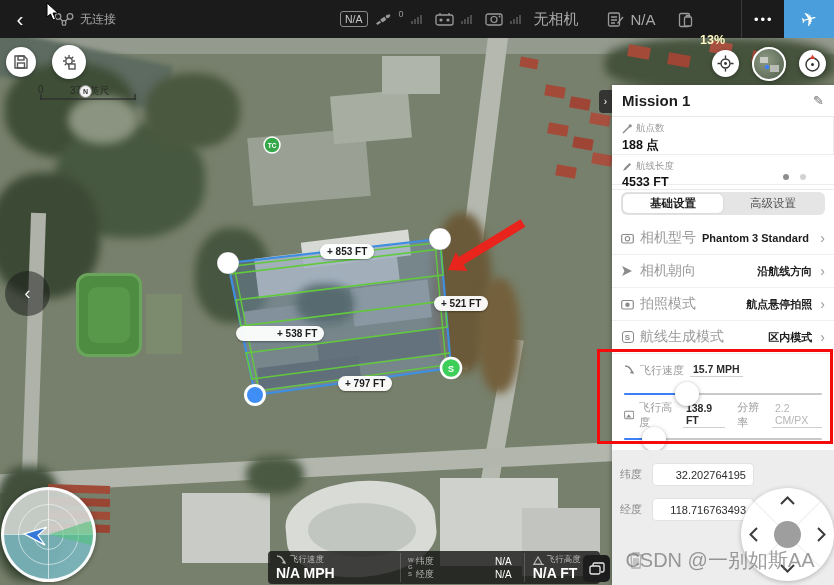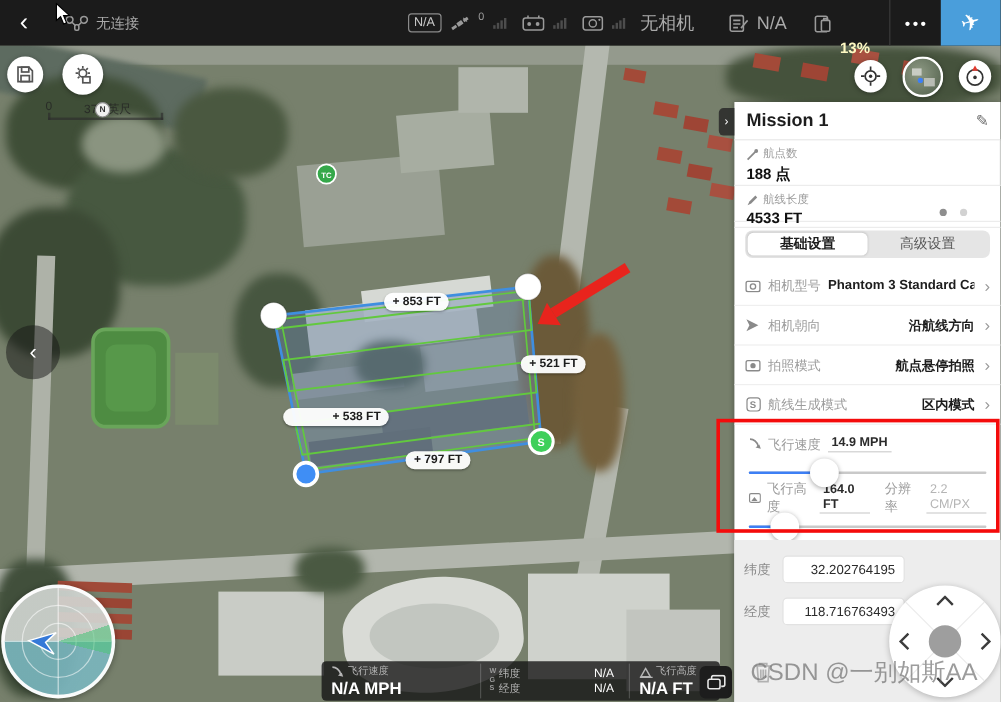--- a/index.html
+++ b/index.html
@@ -77,21 +77,21 @@
   .stat .sl{display:flex;align-items:center;gap:4px;color:#9b9b9b;font-size:9.5px;}
   .stat .sv{color:#111;font-size:12.5px;font-weight:bold;margin-top:2px;}
   .dots{position:absolute;right:28px;bottom:4px;display:flex;gap:11px;}
   .dots i{width:6px;height:6px;border-radius:50%;background:#8e8e8e;display:block;}
   .dots i+i{background:#d2d2d2;}
   .tabs{margin:7px 9px;height:23px;background:#e5e5e5;border-radius:6px;display:flex;padding:2px;}
   .tab{flex:1;display:flex;align-items:center;justify-content:center;font-size:11.5px;color:#555;border-radius:5px;}
   .tab.active{background:#fff;color:#1d1d1d;font-weight:bold;box-shadow:0 0 2px rgba(0,0,0,0.15);}
   .setrow{height:33px;display:flex;align-items:center;padding:0 9px;border-bottom:1px solid #efefef;gap:6px;}
   .setrow .ic{width:13px;display:flex;color:#8a8a8a;}
-  .setrow .sl{color:#9b9b9b;font-size:11px;white-space:nowrap;text-align:center;}
+  .setrow .sl{color:#9b9b9b;font-size:14px;white-space:nowrap;text-align:center;}
   .setrow .sv{flex:1;text-align:right;color:#1d1d1d;font-size:11px;font-weight:bold;white-space:nowrap;overflow:hidden;}
   .setrow .ch{color:#9a9a9a;font-size:14px;margin-left:2px;}
   .sliders{height:96px;padding:6px 12px 0 12px;}
   .srow{height:45px;}
   .srow .top{display:flex;align-items:center;gap:6px;height:20px;}
   .srow .lbl{color:#9b9b9b;font-size:11px;display:flex;align-items:center;gap:5px;}
   .srow .val{color:#2b2b2b;font-size:10.5px;font-weight:bold;border-bottom:1px solid #cfcfcf;padding:0 3px 1px 3px;}
   .srow .val.dim{color:#b5b5b5;font-weight:normal;}
   .track{position:relative;height:24px;margin-top:2px;}
   .track .rail{position:absolute;left:0;right:0;top:11px;height:2px;background:#c9c9c9;border-radius:1px;}
@@ -203,21 +203,21 @@
       <text x="272" y="110" text-anchor="middle" font-size="6.5" font-weight="bold" fill="#ffffff">TC</text>
 
       <g>
         <line x1="523" y1="185" x2="461" y2="223" stroke="#e8241d" stroke-width="9"></line>
         <polygon points="448,232 455.8,214.2 467.4,233" fill="#e8241d"></polygon>
       </g>
     </svg>
 
     <div class="pill-label" style="left:320px;top:206px;">+ 853 FT</div>
     <div class="pill-label" style="left:434px;top:258px;">+ 521 FT</div>
-    <div class="pill-label" style="left:236px;top:302px;padding-left:41px;">+ 538 FT</div>
+    <div class="pill-label" style="left:236px;top:288px;padding-left:41px;">+ 538 FT</div>
     <div class="pill-label" style="left:338px;top:338px;">+ 797 FT</div>
 
 
     <div class="mapbtn" style="left:6px;top:9px;width:30px;height:30px;">
       <svg width="16" height="16" viewBox="0 0 16 16">
           <g fill="none" stroke="#555" stroke-width="1.4">
             <path d="M2 2 h9 l3 3 v9 h-12 z"></path>
             <rect x="5" y="2" width="6" height="4"></rect>
             <rect x="4.5" y="9" width="7" height="5"></rect>
           </g>
@@ -496,38 +496,38 @@
     <div class="sliders">
       <div class="srow">
         <div class="top">
           <span class="lbl">
               <svg width="11" height="10" viewBox="0 0 11 10">
                 <path d="M1 1 q5 0 7 6" fill="none" stroke="#8a8a8a" stroke-width="1.4"></path>
                 <polygon points="10,9 5.6,8 8.8,5.4" fill="#8a8a8a"></polygon>
               </svg>
               <span>飞行速度</span>
             </span>
-          <span class="val">14.9 MPH</span>
+          <span class="val">15.7 MPH</span>
         </div>
         <div class="track">
           <div class="rail"></div>
             <div class="fill" style="width: 32%;"></div>
           <div class="thumb" style="left: calc(32% - 12px);"></div>
         </div>
       </div>
       <div class="srow">
         <div class="top">
           <span class="lbl">
               <svg width="12" height="10" viewBox="0 0 12 10">
                 <rect x="0.7" y="0.7" width="10.6" height="8.6" rx="1.5" fill="none" stroke="#8a8a8a" stroke-width="1.2"></rect>
                 <polygon points="2.5,8 5.5,4 8.5,8" fill="#8a8a8a"></polygon>
               </svg>
               <span>飞行高度</span>
             </span>
-          <span class="val">164.0 FT</span>
+          <span class="val">138.9 FT</span>
           <span style="flex:1"></span>
           <span class="lbl">分辨率</span>
           <span class="val dim">2.2 CM/PX</span>
         </div>
         <div class="track">
           <div class="rail"></div>
             <div class="fill" style="width: 15%;"></div>
           <div class="thumb" style="left: calc(15% - 12px);"></div>
         </div>
       </div>

